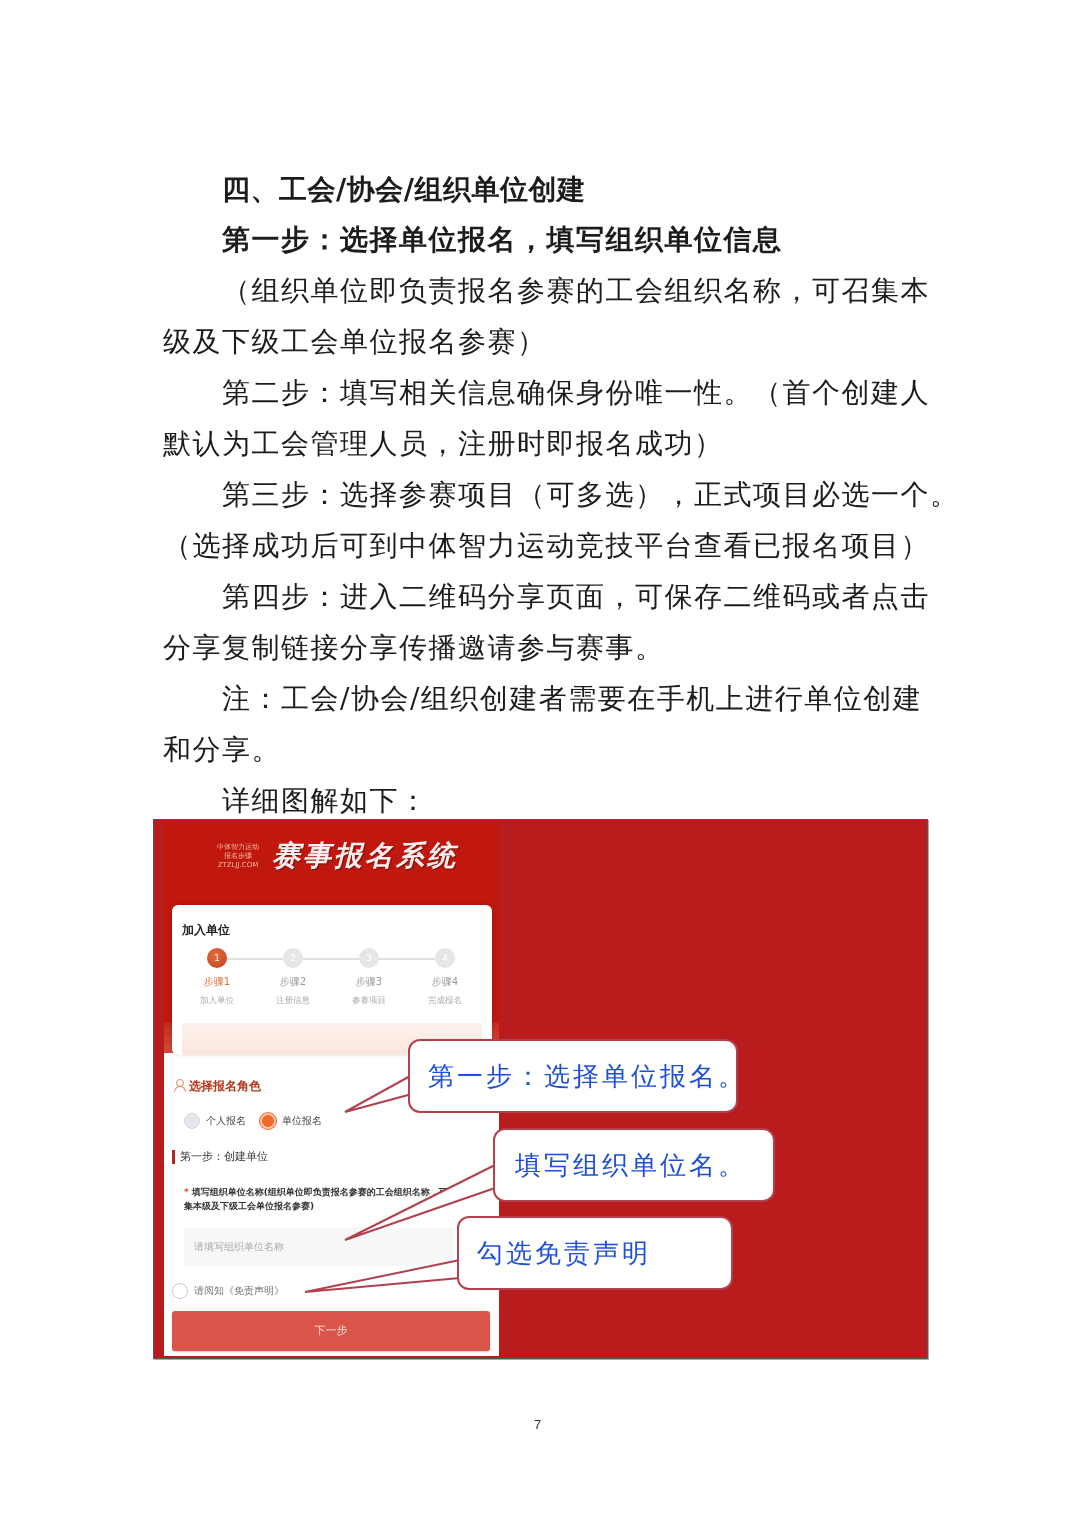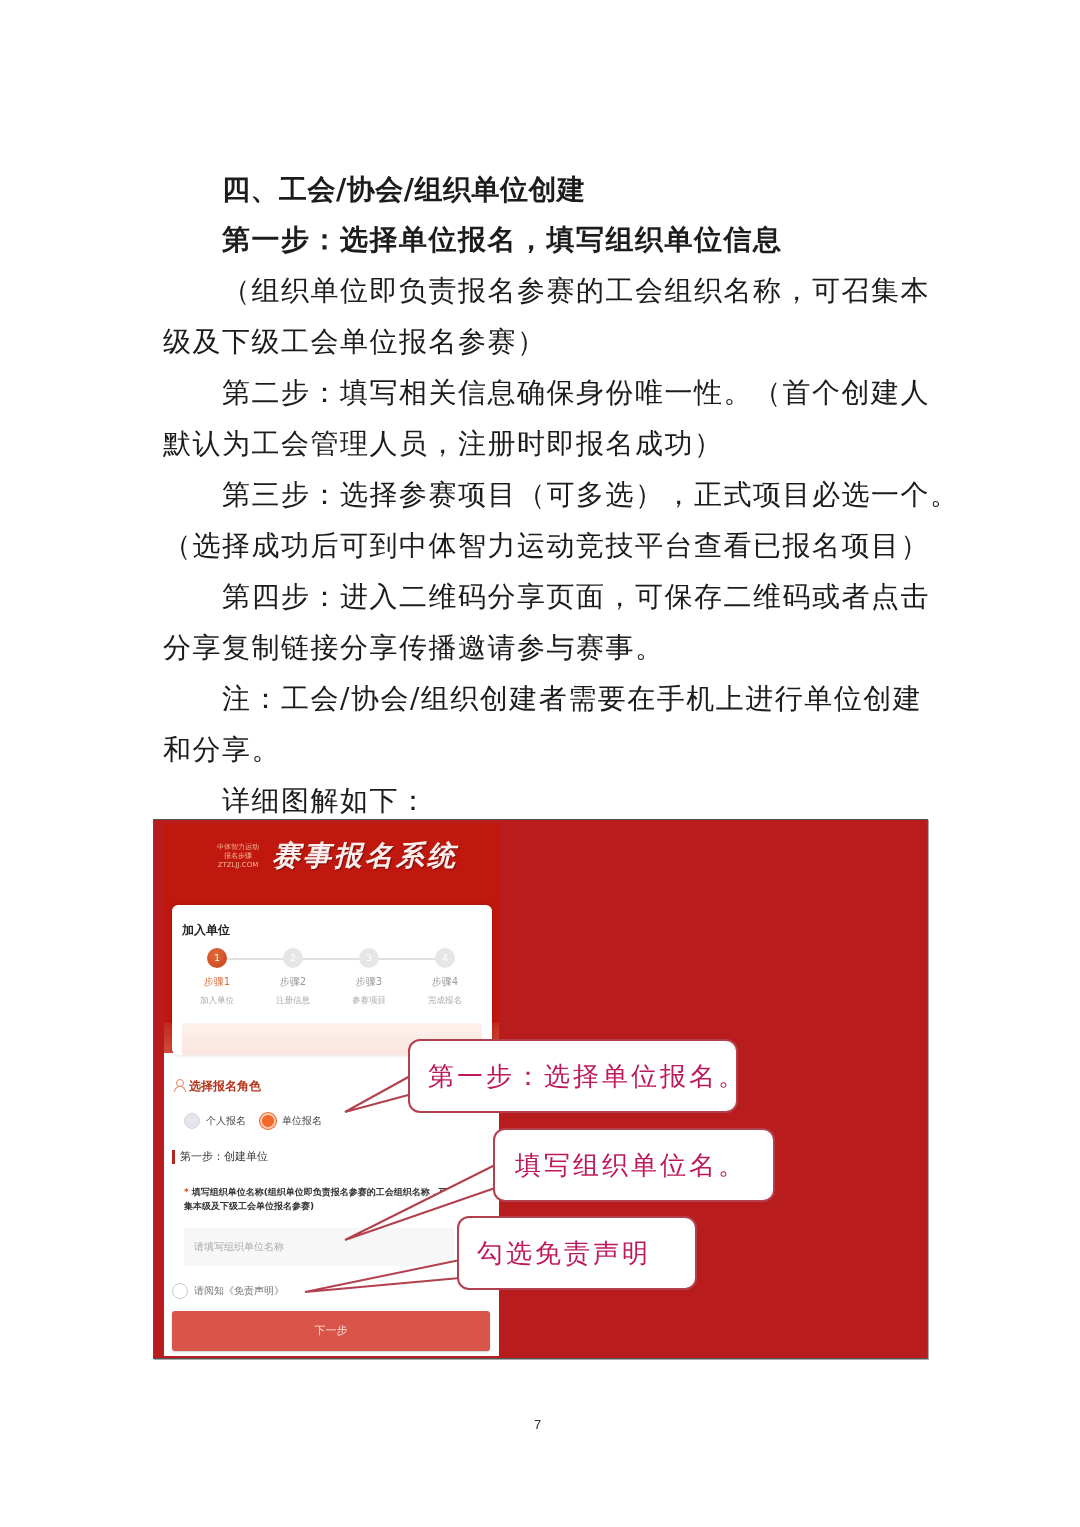--- a/index.html
+++ b/index.html
@@ -48,21 +48,21 @@
 
   .field-label { position: absolute; left: 20px; top: 362px; width: 280px; font-size: 9px; font-weight: bold; color: #333; line-height: 14px; }
   .field-label .req { color: #e04a2a; margin-right: 3px; }
   .text-input { position: absolute; left: 20px; top: 405px; width: 270px; height: 38px; background: #f7f7f7; border: none; font-size: 10px; color: #aaa; padding-left: 10px; line-height: 38px; box-sizing: border-box; }
 
   .agree-row { position: absolute; left: 8px; top: 460px; display: flex; align-items: center; font-size: 10px; color: #777; }
   .agree-row .check { width: 16px; height: 16px; border-radius: 50%; border: 1px solid #ccc; margin-right: 6px; box-sizing: border-box; }
 
   .next-btn { position: absolute; left: 8px; top: 488px; width: 318px; height: 40px; background: #d9554a; border-radius: 3px; color: #fbe1dd; font-size: 11px; text-align: center; line-height: 40px; border: none; box-shadow: 0 1px 2px rgba(0,0,0,0.2); }
 
-  .callout { position: absolute; background: #fff; border: 2px solid #b2404f; border-radius: 12px; box-sizing: border-box; font-family: "DejaVu Serif", serif; color: #be185d; font-size: 26px; letter-spacing: 3px; display: flex; align-items: center; padding-left: 18px; white-space: nowrap; }
+  .callout { position: absolute; background: #fff; border: 2px solid #b2404f; border-radius: 12px; box-sizing: border-box; font-family: "DejaVu Serif", serif; color: #1d4ed8; font-size: 26px; letter-spacing: 3px; display: flex; align-items: center; padding-left: 18px; white-space: nowrap; }
   svg.pointers { position: absolute; left: 0; top: 0; width: 1080px; height: 1527px; pointer-events: none; }
 </style>
 </head>
 <body>
 
 <div class="doc-line heading" style="left:222px;top:170px;">四、工会/协会/组织单位创建</div>
 <div class="doc-line" style="left:222px;top:220px;font-weight:bold;">第一步：选择单位报名，填写组织单位信息</div>
 <div class="doc-line" style="left:222px;top:271px;">（组织单位即负责报名参赛的工会组织名称，可召集本</div>
 <div class="doc-line" style="left:163px;top:322px;">级及下级工会单位报名参赛）</div>
 <div class="doc-line" style="left:222px;top:373px;">第二步：填写相关信息确保身份唯一性。（首个创建人</div>
@@ -145,15 +145,15 @@
 </div>
 
 <svg class="pointers">
   <polyline points="412,1075 345,1112 412,1094" fill="#fff" stroke="#b2404f" stroke-width="2"></polyline>
   <polyline points="495,1165 345,1240 495,1188" fill="#fff" stroke="#b2404f" stroke-width="2"></polyline>
   <polyline points="460,1260 305,1292 460,1278" fill="#fff" stroke="#b2404f" stroke-width="2"></polyline>
 </svg>
 
 <div class="callout" style="left:408px;top:1039px;width:330px;height:74px;">第一步：选择单位报名。</div>
 <div class="callout" style="left:493px;top:1128px;width:282px;height:74px;padding-left:20px;">填写组织单位名。</div>
-<div class="callout" style="left:457px;top:1216px;width:240px;height:74px;">勾选免责声明</div>
+<div class="callout" style="left:457px;top:1216px;width:276px;height:74px;">勾选免责声明</div>
 
 <div class="page-num">7</div>
 
 </body></html>

